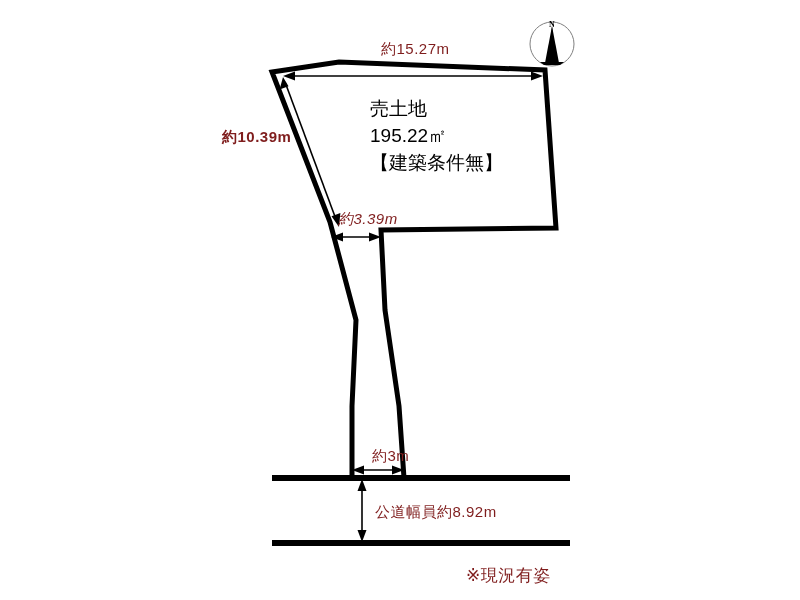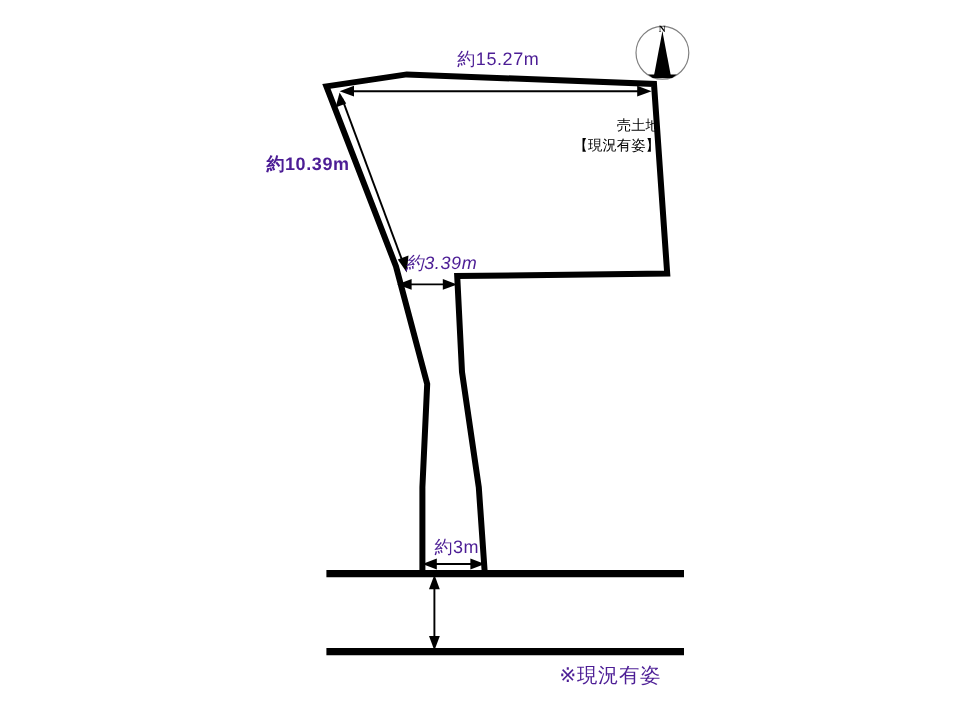--- a/index.html
+++ b/index.html
@@ -53,31 +53,31 @@
     stroke: #808080;
     stroke-width: 1;
   }
   .compass-needle {
     fill: #000000;
     stroke: none;
   }
   .lbl {
     position: absolute;
     white-space: nowrap;
-    color: #4c1d95;
+    color: #7f1d1d;
     font-family: "Liberation Sans", "DejaVu Sans", sans-serif;
     letter-spacing: 0.5px;
   }
   .dim-label {
     font-size: 15px;
   }
   .center-block {
     position: absolute;
-    text-align: right;
-    font-size: 12px;
+    text-align: left;
+    font-size: 19px;
     line-height: 1.42;
     color: #000000;
     white-space: nowrap;
   }
   .center-block div { white-space: nowrap; }
   .note-label {
     font-size: 17px;
   }
   .compass-n {
     position: absolute;
@@ -151,23 +151,25 @@
   </svg>
 
   <div class="compass-n" style="left:549px; top:20px;">N</div>
 
   <div class="lbl dim-label" style="left:381px; top:40px;">約15.27m</div>
 
   <div class="lbl dim-label" style="left:222px; top:128px;font-weight:bold;">約10.39m</div>
 
   <div class="lbl dim-label" style="left:338px; top:210px;font-style:italic;">約3.39m</div>
 
-  <div class="lbl dim-label" style="left:362px; top:447px;">約3m</div>
+  <div class="lbl dim-label" style="left:372px; top:447px;">約3m</div>
 
+  <div class="lbl dim-label" style="left:375px; top:503px;">公道幅員約8.92m</div>
 
   <div class="center-block" style="left:370px; top:96px; width:180px;">
     <div>売土地</div>
-    <div>【現況有姿】</div>
+    <div>195.22㎡</div>
+    <div>【建築条件無】</div>
   </div>
 
-  <div class="lbl note-label" style="left:466px; top:551px;">※現況有姿</div>
+  <div class="lbl note-label" style="left:466px; top:564px;">※現況有姿</div>
 
 </div>
 
 </body></html>

